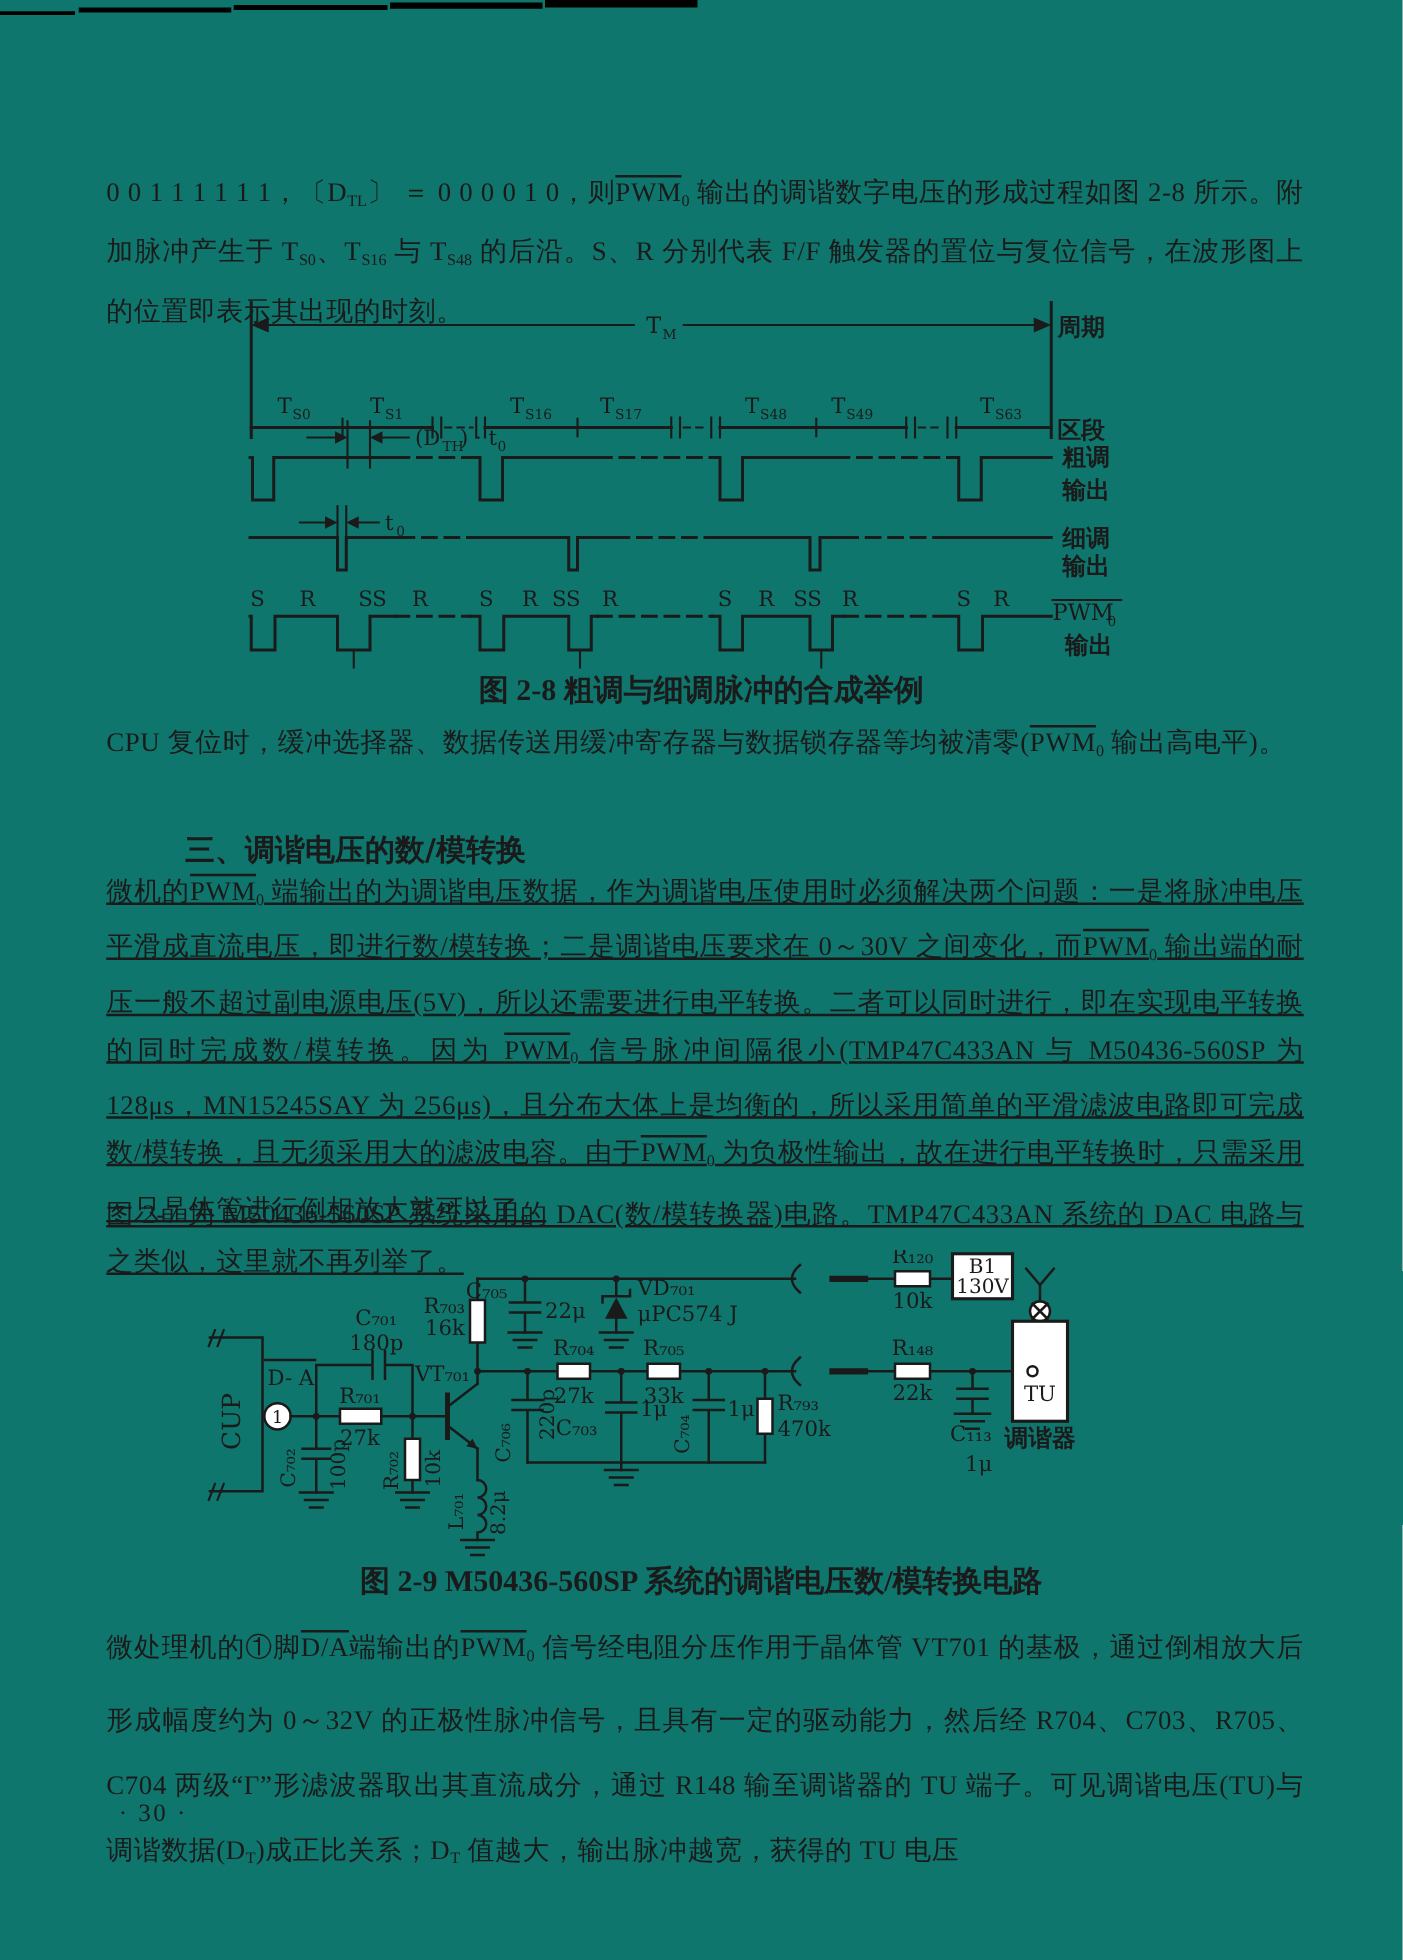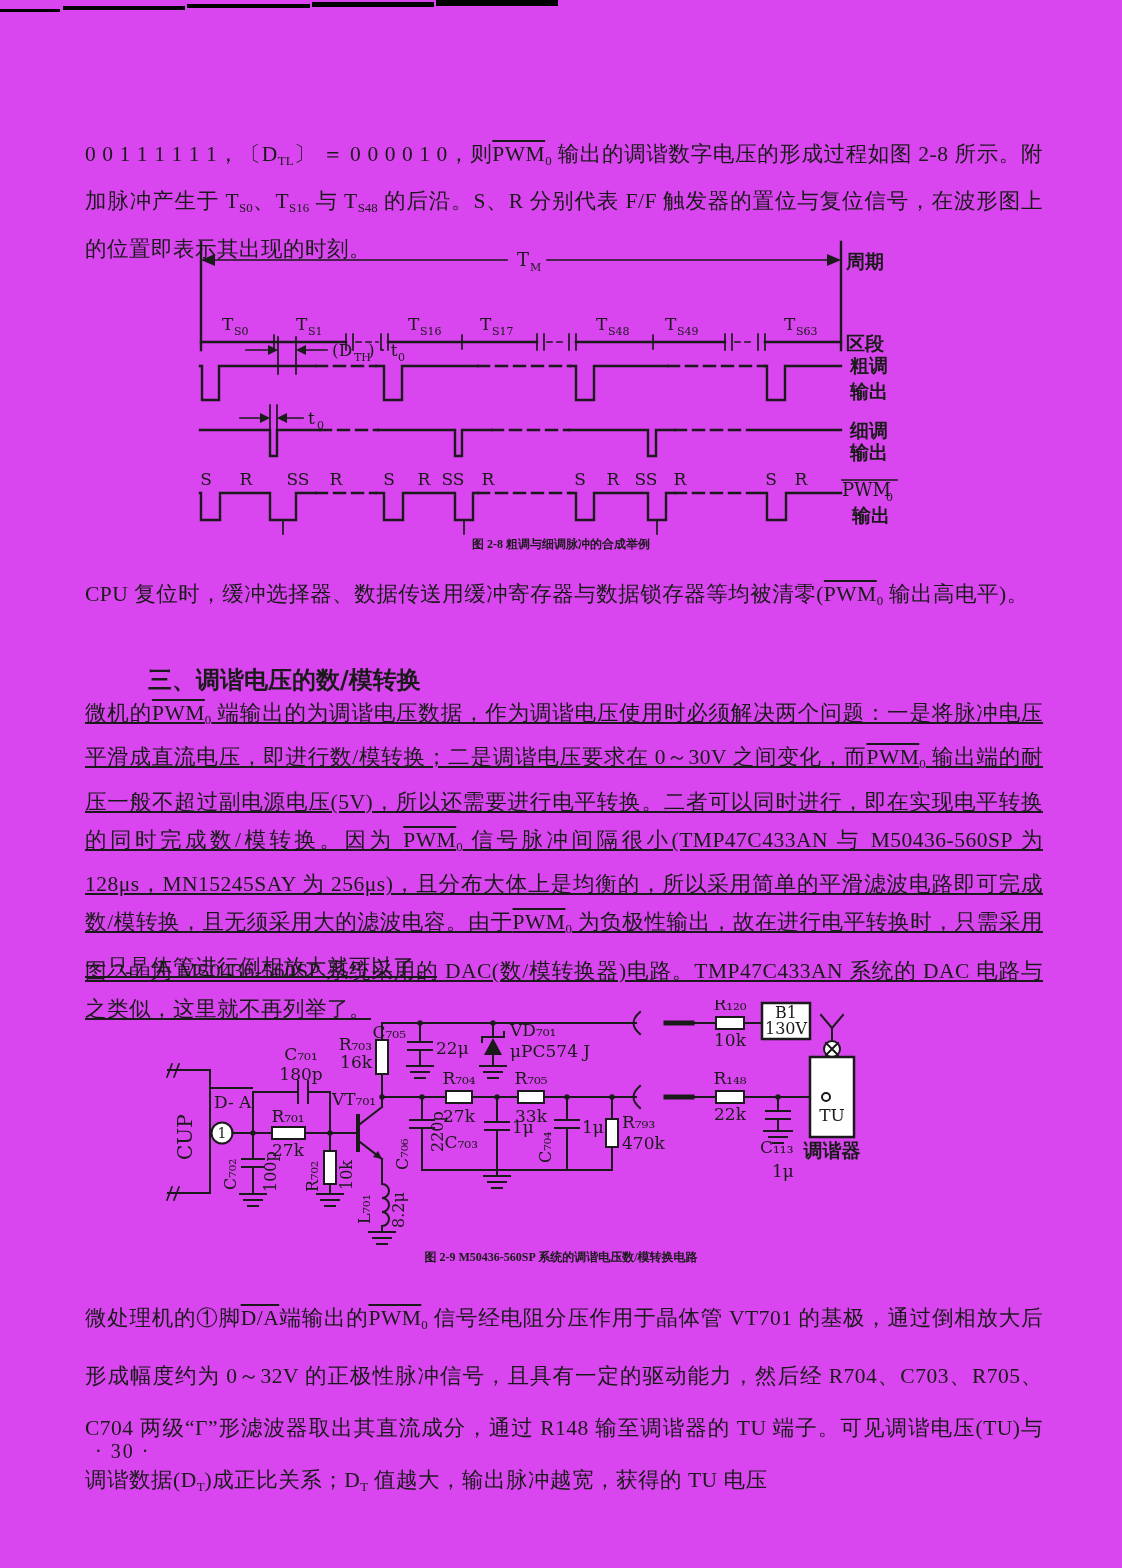--- a/index.html
+++ b/index.html
@@ -1,27 +1,27 @@
 <!DOCTYPE html>
 <html><head>
 <meta charset="utf-8">
 <style>
   html,body{margin:0;padding:0;background:#e8e8e8;}
-  .page{position:relative;width:1122px;height:1568px;background:#d946ef;margin:0 auto;
+  .page{position:relative;width:1122px;height:1568px;background:#0f766e;margin:0 auto;
         font-family:"Liberation Serif","DejaVu Serif",serif;color:#1a1a1a;overflow:hidden;}
   .artifact{position:absolute;background:#000;}
   .para{position:absolute;left:85px;width:958px;font-size:21.5px;line-height:41px;
         text-align:justify;letter-spacing:0.5px;}
   .tight{line-height:38px;text-decoration:underline;}
   .wide{line-height:52px;}
   .ov{text-decoration:overline;}
   .sub{font-size:0.6em;vertical-align:-0.28em;letter-spacing:0;}
   .heading{position:absolute;left:148px;top:640px;font-size:24px;font-weight:bold;
            font-family:"DejaVu Sans","Liberation Sans",sans-serif;}
-  .caption{position:absolute;left:0;width:1122px;text-align:center;font-size:12px;font-weight:bold;}
+  .caption{position:absolute;left:0;width:1122px;text-align:center;font-size:24px;font-weight:bold;}
   .pagenum{position:absolute;left:95px;top:1440px;font-size:20px;letter-spacing:2px;}
   .figsvg{position:absolute;}
   svg text{font-family:"DejaVu Serif","Liberation Serif",serif;fill:#1a1a1a;font-size:17px;}
   svg text.s{font-size:11px;}
   svg text.v16{font-size:16px;}
   svg text.f14{font-size:14px;}
   svg text.f18{font-size:18px;}
   svg text.f20{font-size:20px;}
   svg text.c{font-size:19px;font-weight:bold;}
   svg text.am{text-anchor:middle;}

